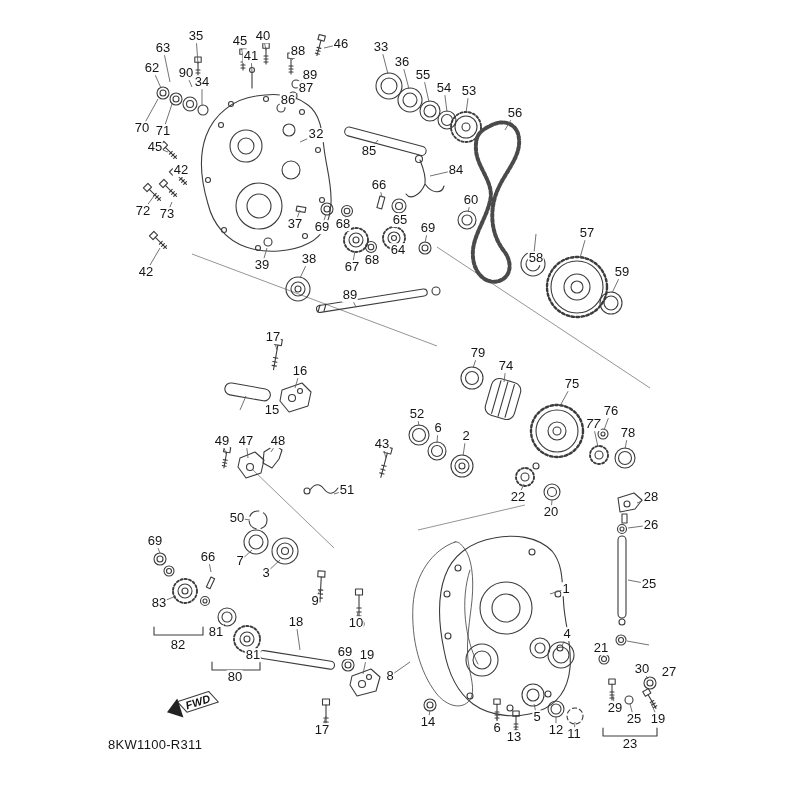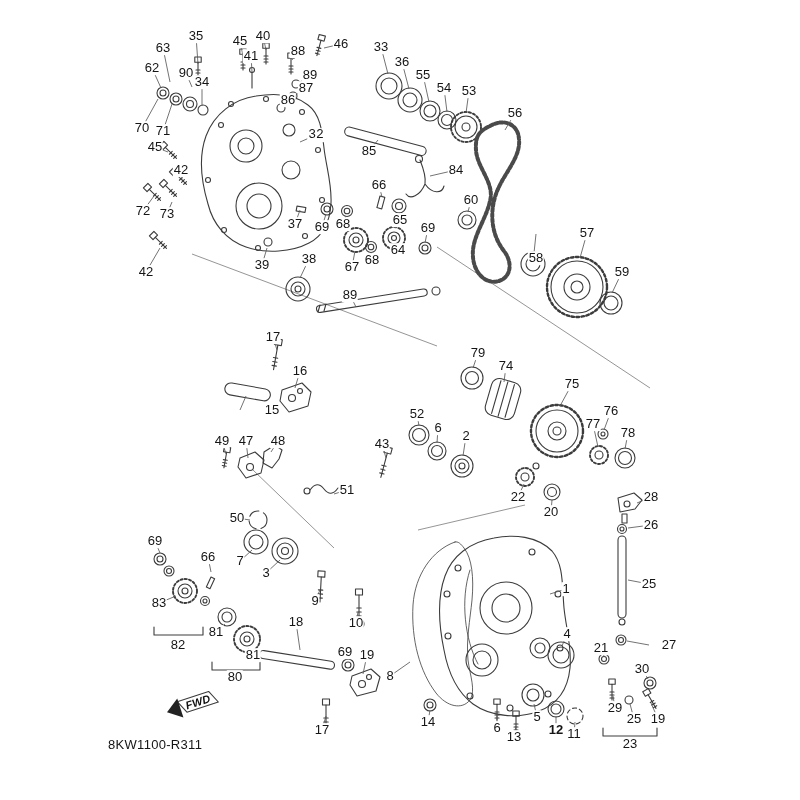--- a/index.html
+++ b/index.html
@@ -494,21 +494,21 @@
       <div class="part-label" style="left: 273px; top: 337px;">17</div>
       <div class="part-label" style="left: 478px; top: 353px;">79</div>
       <div class="part-label" style="left: 506px; top: 366px;">74</div>
       <div class="part-label" style="left: 300px; top: 371px;">16</div>
       <div class="part-label" style="left: 572px; top: 384px;">75</div>
       <div class="part-label" style="left: 240px; top: 410px; margin-left: 32px;">15</div>
       <div class="part-label" style="left: 611px; top: 411px;">76</div>
       <div class="part-label" style="left: 417px; top: 414px;">52</div>
       <div class="part-label" style="left: 438px; top: 428px;">6</div>
       <div class="part-label" style="left: 466px; top: 436px;">2</div>
-      <div class="part-label" style="left: 593px; top: 424px;">77</div>
+      <div class="part-label" style="left: 593px; top: 424px; font-style: italic;">77</div>
       <div class="part-label" style="left: 628px; top: 433px;">78</div>
       <div class="part-label" style="left: 222px; top: 441px;">49</div>
       <div class="part-label" style="left: 246px; top: 441px;">47</div>
       <div class="part-label" style="left: 278px; top: 441px;">48</div>
       <div class="part-label" style="left: 382px; top: 444px;">43</div>
       <div class="part-label" style="left: 347px; top: 490px;">51</div>
       <div class="part-label" style="left: 518px; top: 497px;">22</div>
       <div class="part-label" style="left: 551px; top: 512px;">20</div>
       <div class="part-label" style="left: 651px; top: 497px;">28</div>
       <div class="part-label" style="left: 237px; top: 518px;">50</div>
@@ -520,34 +520,34 @@
       <div class="part-label" style="left: 566px; top: 589px;">1</div>
       <div class="part-label" style="left: 649px; top: 584px;">25</div>
       <div class="part-label" style="left: 159px; top: 603px;">83</div>
       <div class="part-label" style="left: 315px; top: 601px;">9</div>
       <div class="part-label" style="left: 296px; top: 622px;">18</div>
       <div class="part-label" style="left: 356px; top: 623px;">10</div>
       <div class="part-label" style="left: 216px; top: 632px;">81</div>
       <div class="part-label" style="left: 178px; top: 645px;">82</div>
       <div class="part-label" style="left: 567px; top: 634px;">4</div>
       <div class="part-label" style="left: 601px; top: 648px;">21</div>
-      <div class="part-label" style="left: 649px; top: 645px; margin-left: 20px;">27</div>
+      <div class="part-label" style="left: 649px; top: 672px; margin-left: 20px;">27</div>
       <div class="part-label" style="left: 253px; top: 655px;">81</div>
       <div class="part-label" style="left: 345px; top: 652px;">69</div>
       <div class="part-label" style="left: 367px; top: 655px;">19</div>
       <div class="part-label" style="left: 390px; top: 676px;">8</div>
       <div class="part-label" style="left: 642px; top: 669px;">30</div>
       <div class="part-label" style="left: 235px; top: 677px;">80</div>
       <div class="part-label" style="left: 615px; top: 708px;">29</div>
       <div class="part-label" style="left: 634px; top: 719px;">25</div>
       <div class="part-label" style="left: 658px; top: 719px;">19</div>
       <div class="part-label" style="left: 322px; top: 730px;">17</div>
       <div class="part-label" style="left: 428px; top: 722px;">14</div>
       <div class="part-label" style="left: 497px; top: 728px;">6</div>
       <div class="part-label" style="left: 537px; top: 717px;">5</div>
       <div class="part-label" style="left: 514px; top: 737px;">13</div>
-      <div class="part-label" style="left: 556px; top: 730px; font-weight: bold;">12</div>
+      <div class="part-label" style="left: 556px; top: 730px;">12</div>
       <div class="part-label" style="left: 574px; top: 734px;">11</div>
       <div class="part-label" style="left: 630px; top: 744px;">23</div>
     </div>
 
   <div class="dwg-num">8KW1100-R311</div>
 </div>
 
 </body></html>

